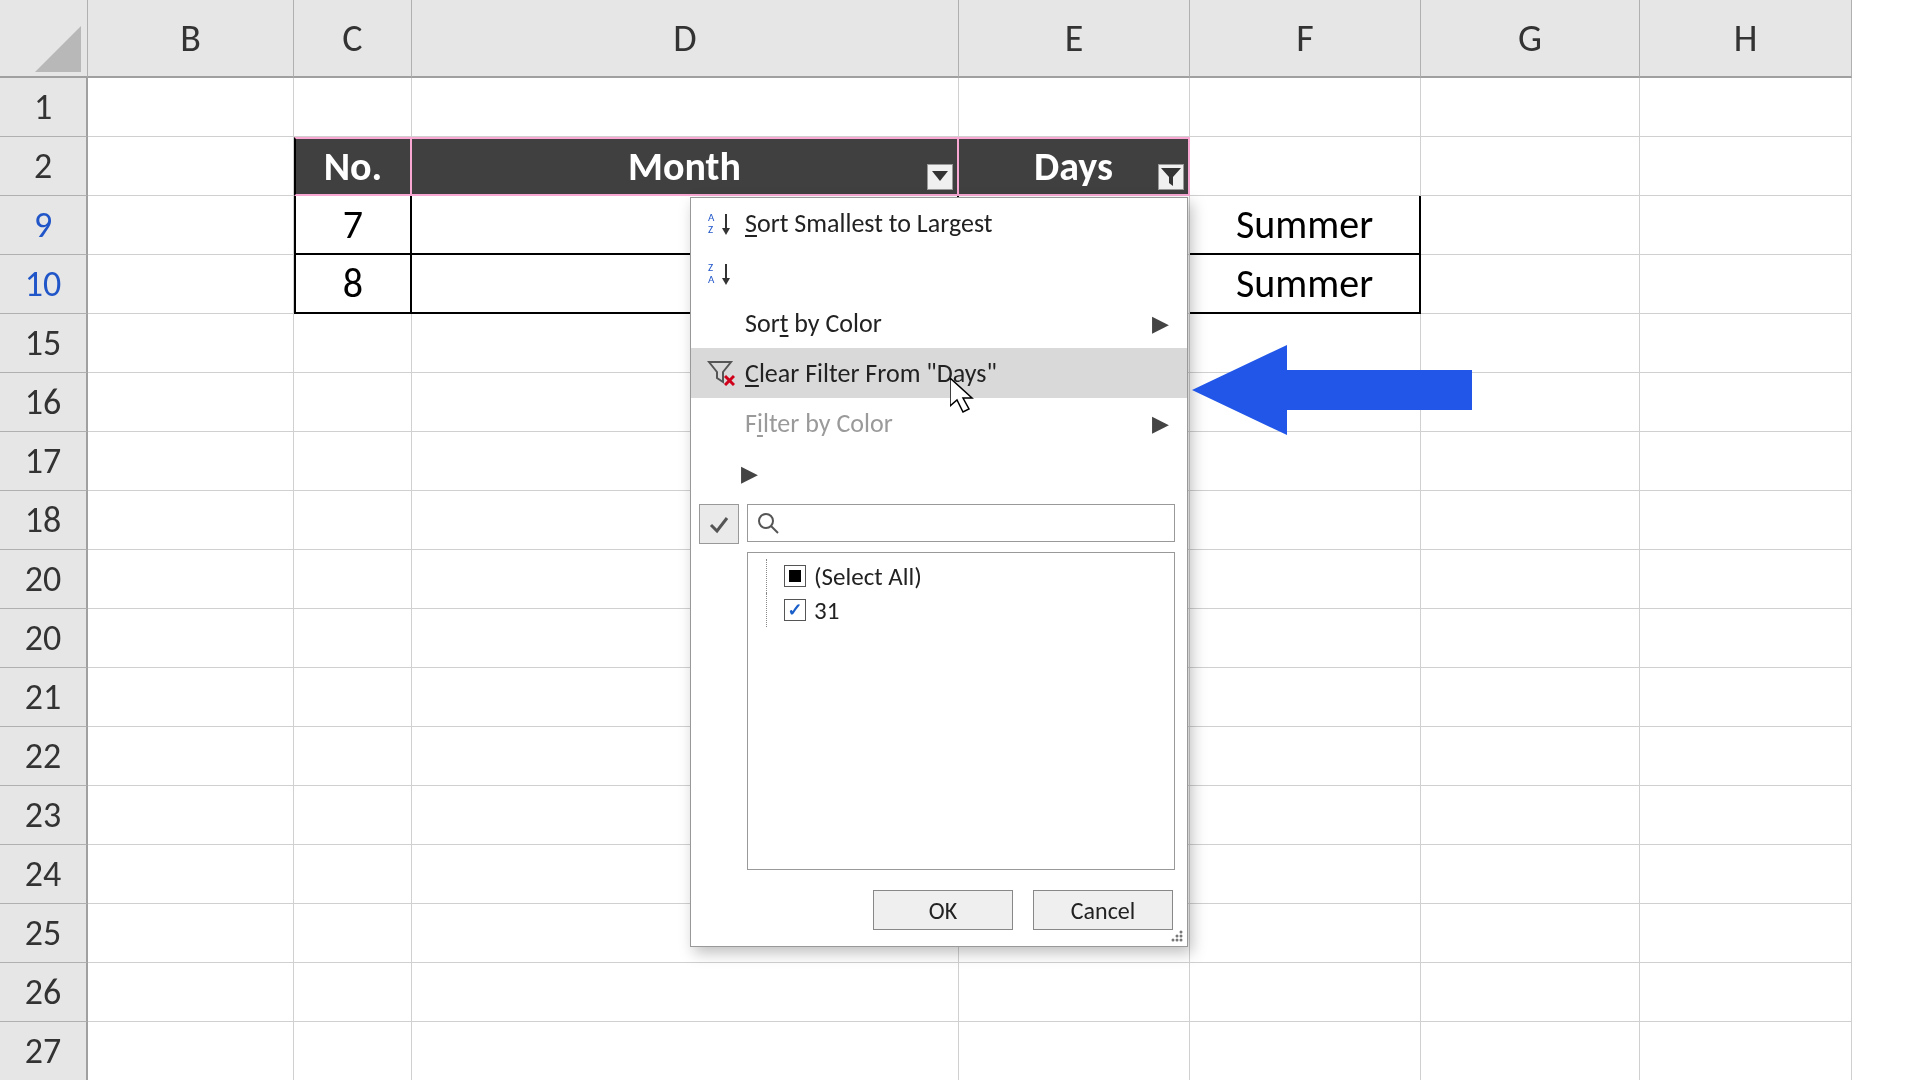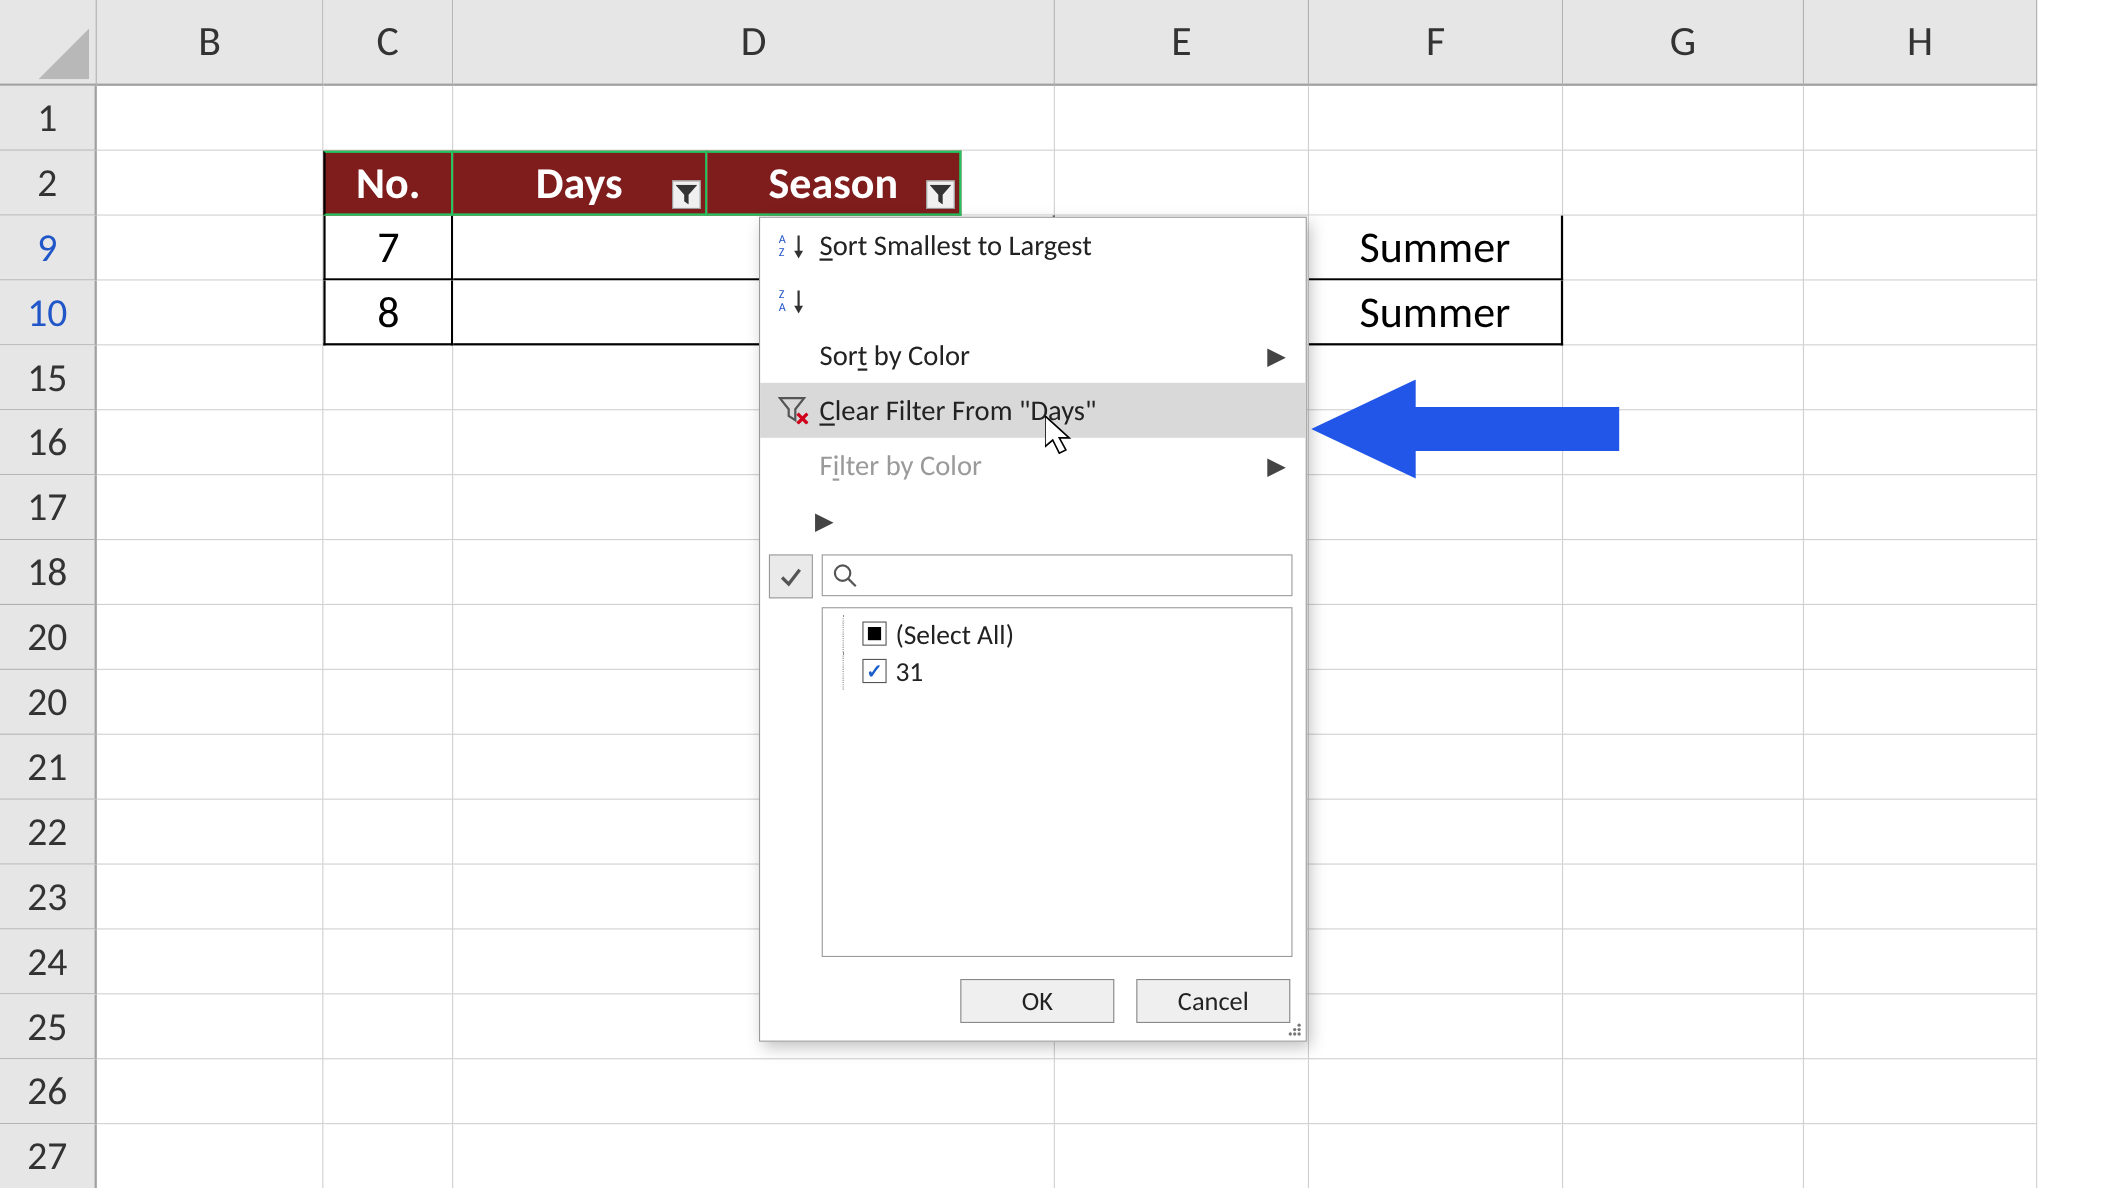--- a/index.html
+++ b/index.html
@@ -63,26 +63,26 @@
     height: 100%;
   }
   
   .data-table {
     position: absolute;
     top: 137px; 
     left: 294px; 
   }
   .dt-row { display: flex; height: 59px; }
   .dt-head {
-    background: #7f1d1d;
+    background: #404040;
     color: #fff;
     font-weight: bold;
     font-size: 40px;
     display: flex; align-items: center; justify-content: center;
-    border: 2px solid #22c55e;
+    border: 2px solid #f9a8d4;
     position: relative;
   }
   .dt-head.first { border-left: 2px solid #000; }
   .dt-cell {
     background: #fff;
     color: #000;
     font-size: 40px;
     display: flex; align-items: center; justify-content: center;
     border: 2px solid #000;
     border-top: none;
@@ -399,30 +399,30 @@
         <div class="g-cell" style="width: 219px;"></div>
         <div class="g-cell" style="width: 212px;"></div>
       </div>
     </div>
 
   <div class="data-table">
     <div class="dt-row">
       <div class="dt-head first" style="width:118px">
         <span>No.</span>
       </div>
+      <div class="dt-head" style="width:547px;border-left:none">
+        <span>Month</span>
+        <div class="filter-btn">
+          <svg width="16" height="12">
+              <polygon points="0,0 16,0 8,10" fill="#333"></polygon>
+            </svg>
+        </div>
+      </div>
       <div class="dt-head" style="width:231px;border-left:none">
         <span>Days</span>
-        <div class="filter-btn active">
-          <svg width="20" height="18">
-            <polygon points="0,0 20,0 12,9 12,18 8,15 8,9" fill="#333"></polygon>
-          </svg>
-        </div>
-      </div>
-      <div class="dt-head" style="width:231px;border-left:none">
-        <span>Season</span>
         <div class="filter-btn active">
           <svg width="20" height="18">
             <polygon points="0,0 20,0 12,9 12,18 8,15 8,9" fill="#333"></polygon>
           </svg>
         </div>
       </div>
     </div>
     <div class="dt-row">
       <div class="dt-cell" style="width:118px">
           <span>7</span>

